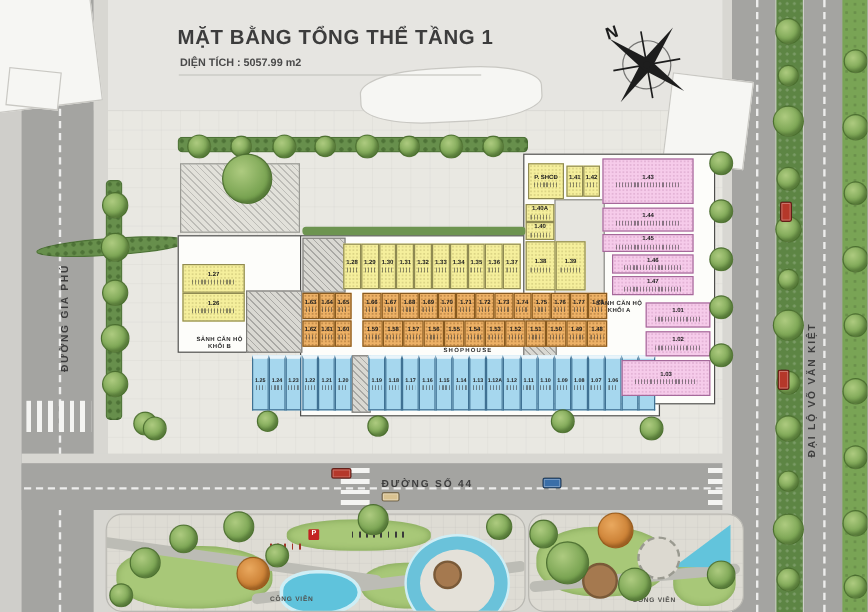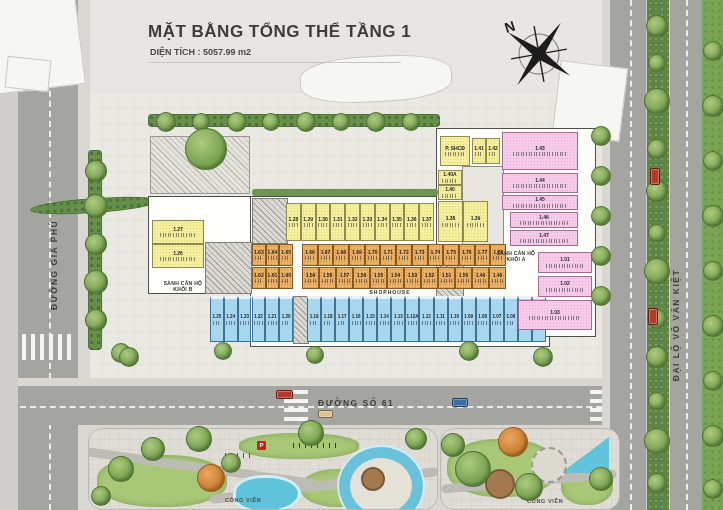--- a/index.html
+++ b/index.html
@@ -126,21 +126,21 @@
         <line x1="62" y1="24" x2="22" y2="64" stroke="#1d1d1d" stroke-width="1.4"></line>
         <polygon points="42,6 47,44 42,82 37,44" fill="#1d1d1d"></polygon>
         <polygon points="4,44 42,39 80,44 42,49" fill="#1d1d1d"></polygon>
         <circle cx="42" cy="44" r="3" fill="#1d1d1d"></circle>
       </g>
       <text x="8" y="22" font-size="14" font-weight="bold" fill="#1d1d1d" transform="rotate(-18 12 18)">N</text>
     </svg>
   </div>
 
   <div class="abs street-label rot" style="left:14px;top:265px;width:80px;text-align:center;">ĐƯỜNG GIA PHÚ</div>
-  <div class="abs street-label" style="left:318px;top:398px;">ĐƯỜNG SỐ 61</div>
+  <div class="abs street-label" style="left:318px;top:398px;">ĐƯỜNG SỐ 44</div>
   <div class="abs street-label rot" style="left:616px;top:320px;width:120px;text-align:center;">ĐẠI LỘ VÕ VĂN KIỆT</div>
 
   <div class="abs hedge" style="left:148px;top:114px;width:292px;height:13px;"></div>
   <div class="abs hedge" style="left:88px;top:150px;width:14px;height:200px;"></div>
   <div class="abs hedge" style="left:30px;top:198px;width:128px;height:15px;border-radius:50%;transform:rotate(-4deg);"></div>
   <div class="abs hatch" style="left:150px;top:136px;width:98px;height:56px;"></div>
   <div class="abs hatch" style="left:396px;top:196px;width:66px;height:48px;border-radius:0 0 0 100%;"></div>
   <div class="abs hatch" style="left:258px;top:199px;width:40px;height:40px;border-radius:50%;"></div>
 
   <div class="abs bwhite" style="left:148px;top:196px;width:102px;height:96px;"></div>

